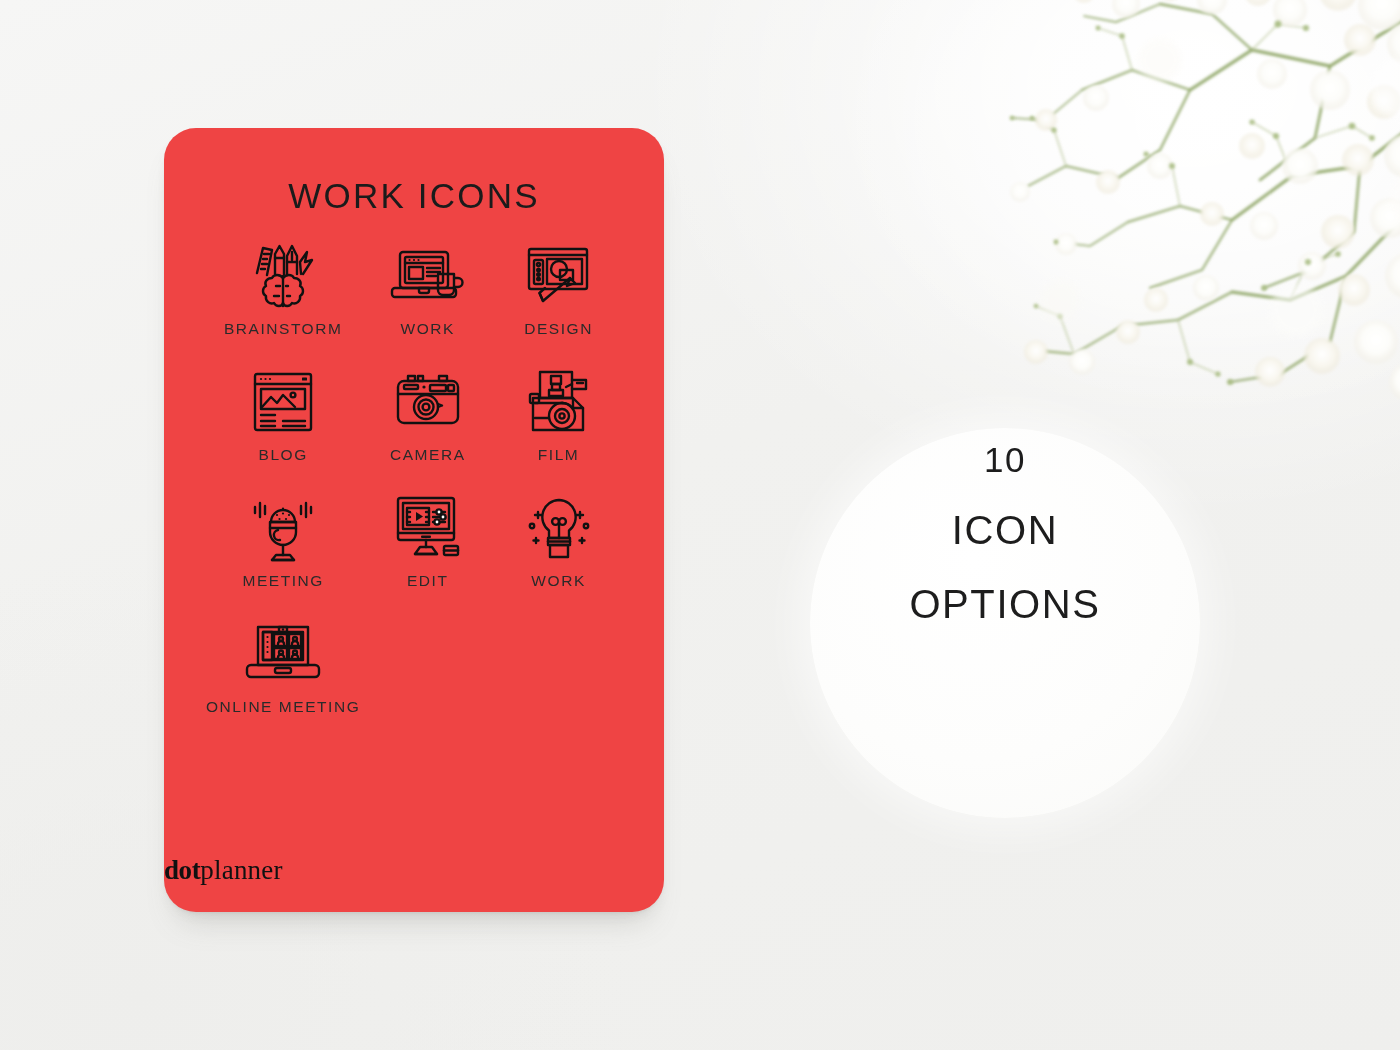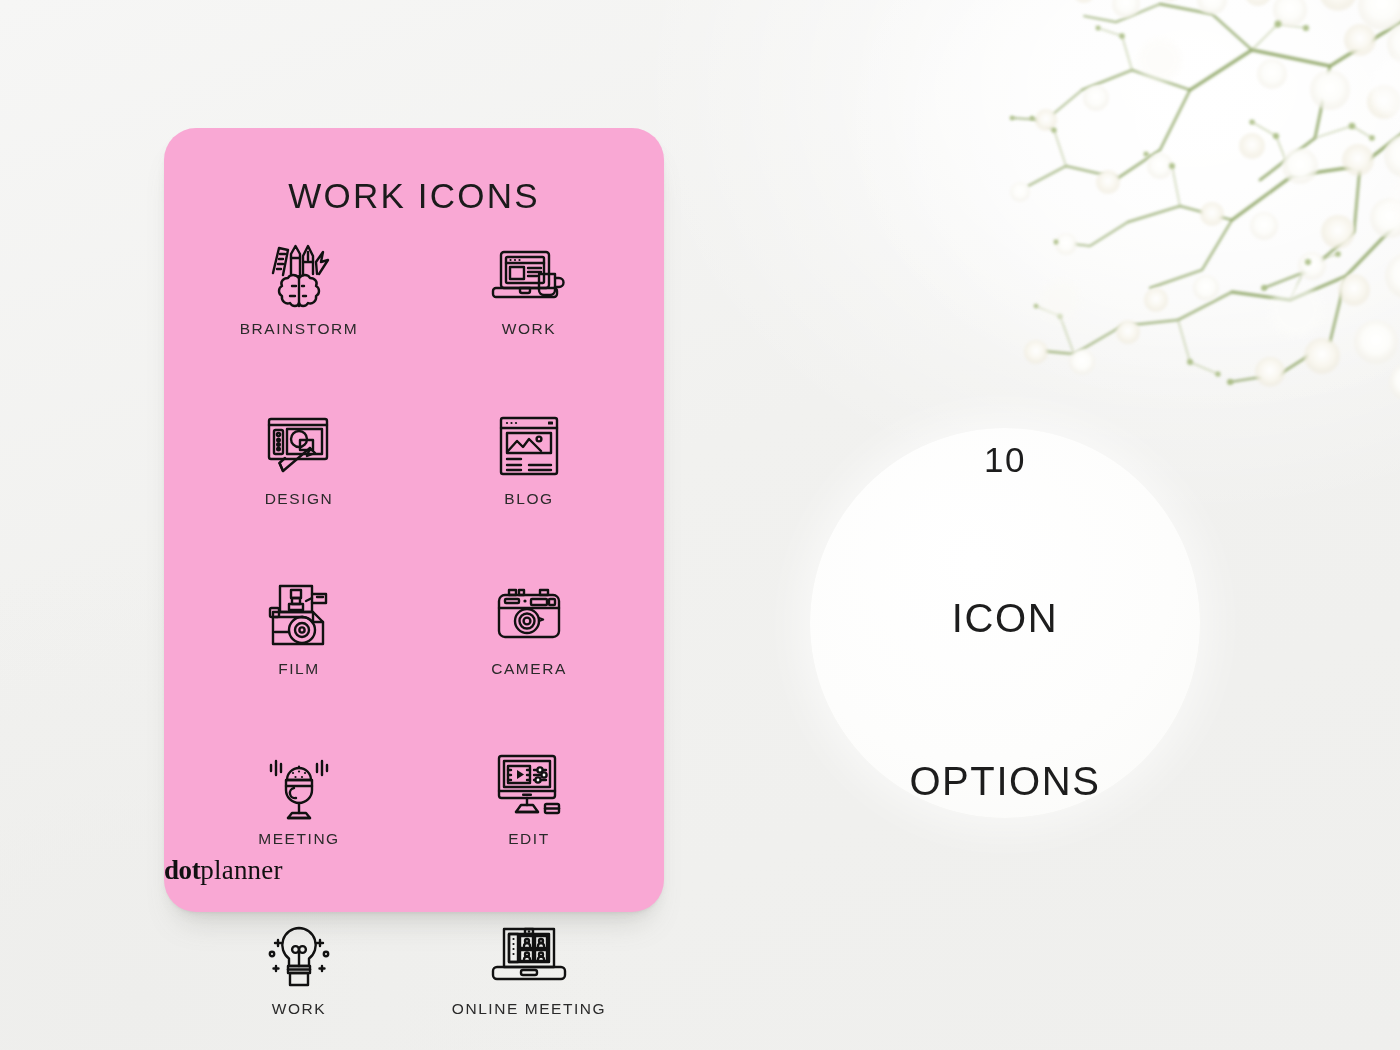--- a/index.html
+++ b/index.html
@@ -40,21 +40,21 @@
     width:620px; height:470px;
     background:radial-gradient(ellipse at 62% 38%, rgba(255,255,255,.92) 0%, rgba(255,255,255,.45) 45%, rgba(255,255,255,0) 72%);
     pointer-events:none;
   }
 
   
   .card{
     position:absolute;
     left:164px; top:128px;
     width:500px; height:784px;
-    background:#f9a8d4;
+    background:#ef4444;
     border-radius:32px;
     box-shadow:
        0 22px 30px -14px rgba(120,118,112,.26),
        0 6px 14px  -6px  rgba(120,118,112,.14),
        0 2px 3px   -1px  rgba(120,118,112,.10);
   }
 
   .card-title{
     text-align:center;
     font-size:35px;
@@ -63,25 +63,24 @@
     color:#1b1b1b;
     margin-top:48px;
     font-family:"Liberation Sans", sans-serif;
   }
 
   
   .icon-grid{
     margin-top:24px;
     padding:0 42px;
     display:grid;
-    grid-template-columns:1fr 1fr;
+    grid-template-columns:1fr 1fr 1fr;
     grid-auto-rows:126px;
     column-gap:4px;
     row-gap:0px;
-    gap:44px;
   }
   .icon-cell{
     display:flex;
     flex-direction:column;
     align-items:center;
     justify-content:flex-start;
   }
   .icon-art{
     height:72px;
     display:flex;
@@ -116,21 +115,21 @@
   
   .circle-callout{
     position:absolute;
     left:810px; top:428px;
     width:390px; height:390px;
     border-radius:50%;
     background:radial-gradient(circle at 42% 34%, #ffffff 0%, #fdfdfc 58%, #fafaf8 100%);
     display:flex;
     flex-direction:column;
     align-items:center;
-    justify-content:space-between;
+    justify-content:flex-start;
     box-shadow:0 0 40px 12px rgba(255,255,255,.55);
   }
   .callout-line{
     font-size:40px;
     font-weight:300;
     letter-spacing:1.6px;
     color:#1d1d1d;
     line-height:1.85;
     font-family:"Liberation Sans", sans-serif;
   }
@@ -365,49 +364,20 @@
           <path d="M16 49h14M16 55h14M16 60h14"></path>
           <path d="M38 55h22M38 60h22"></path>
         </svg>
       </div>
       <div class="icon-label">BLOG</div>
     </div>
 
     <div class="icon-cell">
       <div class="icon-art">
         <svg width="76" height="72" viewBox="0 0 76 72" fill="none" stroke="#111" stroke-width="2.4" stroke-linecap="round" stroke-linejoin="round">
-
-          <rect x="19" y="6" width="32" height="26"></rect>
-          <path d="M30 10h10v8h-10z"></path>
-          <path d="M31 18h8v6h-8z"></path>
-          <path d="M28 24h14v6H28z"></path>
-
-          <path d="M51 14h14v9H51"></path>
-          <path d="M56 17h6"></path>
-          <path d="M51 18 L45 21"></path>
-
-          <rect x="9" y="28" width="9" height="9" rx="1.5"></rect>
-
-          <path d="M12 32 h40 l10 10 v22 H12 z"></path>
-          <path d="M52 32 v10 h10"></path>
-          <path d="M14 37h28"></path>
-
-          <circle cx="41" cy="50" r="13"></circle>
-          <circle cx="41" cy="50" r="7"></circle>
-          <circle cx="41" cy="50" r="2.6"></circle>
-          <path d="M41 37 a13 13 0 0 1 11 6"></path>
-          <path d="M28 52 h-14"></path>
-        </svg>
-      </div>
-      <div class="icon-label">FILM</div>
-    </div>
-
-    <div class="icon-cell">
-      <div class="icon-art">
-        <svg width="76" height="72" viewBox="0 0 76 72" fill="none" stroke="#111" stroke-width="2.4" stroke-linecap="round" stroke-linejoin="round">
           <rect x="18" y="10" width="7" height="5"></rect>
           <rect x="28" y="10" width="5" height="5"></rect>
           <rect x="49" y="10" width="8" height="5"></rect>
           <rect x="8" y="15" width="60" height="42" rx="6"></rect>
           <path d="M8 28h60"></path>
           <rect x="14" y="19" width="14" height="4" rx="1"></rect>
           <circle cx="34" cy="21" r="1.6" fill="#111" stroke="none"></circle>
           <rect x="40" y="19" width="16" height="6" rx="1"></rect>
           <rect x="58" y="19" width="6" height="6" rx="1"></rect>
           <circle cx="36" cy="41" r="12"></circle>
@@ -416,20 +386,49 @@
           <path d="M48 38 l4 1.5 -4 1.5"></path>
         </svg>
       </div>
       <div class="icon-label">CAMERA</div>
     </div>
 
     <div class="icon-cell">
       <div class="icon-art">
         <svg width="76" height="72" viewBox="0 0 76 72" fill="none" stroke="#111" stroke-width="2.4" stroke-linecap="round" stroke-linejoin="round">
 
+          <rect x="19" y="6" width="32" height="26"></rect>
+          <path d="M30 10h10v8h-10z"></path>
+          <path d="M31 18h8v6h-8z"></path>
+          <path d="M28 24h14v6H28z"></path>
+
+          <path d="M51 14h14v9H51"></path>
+          <path d="M56 17h6"></path>
+          <path d="M51 18 L45 21"></path>
+
+          <rect x="9" y="28" width="9" height="9" rx="1.5"></rect>
+
+          <path d="M12 32 h40 l10 10 v22 H12 z"></path>
+          <path d="M52 32 v10 h10"></path>
+          <path d="M14 37h28"></path>
+
+          <circle cx="41" cy="50" r="13"></circle>
+          <circle cx="41" cy="50" r="7"></circle>
+          <circle cx="41" cy="50" r="2.6"></circle>
+          <path d="M41 37 a13 13 0 0 1 11 6"></path>
+          <path d="M28 52 h-14"></path>
+        </svg>
+      </div>
+      <div class="icon-label">FILM</div>
+    </div>
+
+    <div class="icon-cell">
+      <div class="icon-art">
+        <svg width="76" height="72" viewBox="0 0 76 72" fill="none" stroke="#111" stroke-width="2.4" stroke-linecap="round" stroke-linejoin="round">
+
           <path d="M20 14v8M15 11v14M10 15v6"></path>
 
           <path d="M56 14v8M61 11v14M66 15v6"></path>
 
           <path d="M26 30 a12 12 0 0 1 24 0"></path>
           <path d="M26 30h24"></path>
 
           <g fill="#111" stroke="none">
             <circle cx="32" cy="23" r="1.1"></circle>
               <circle cx="38" cy="21.5" r="1.1"></circle>

